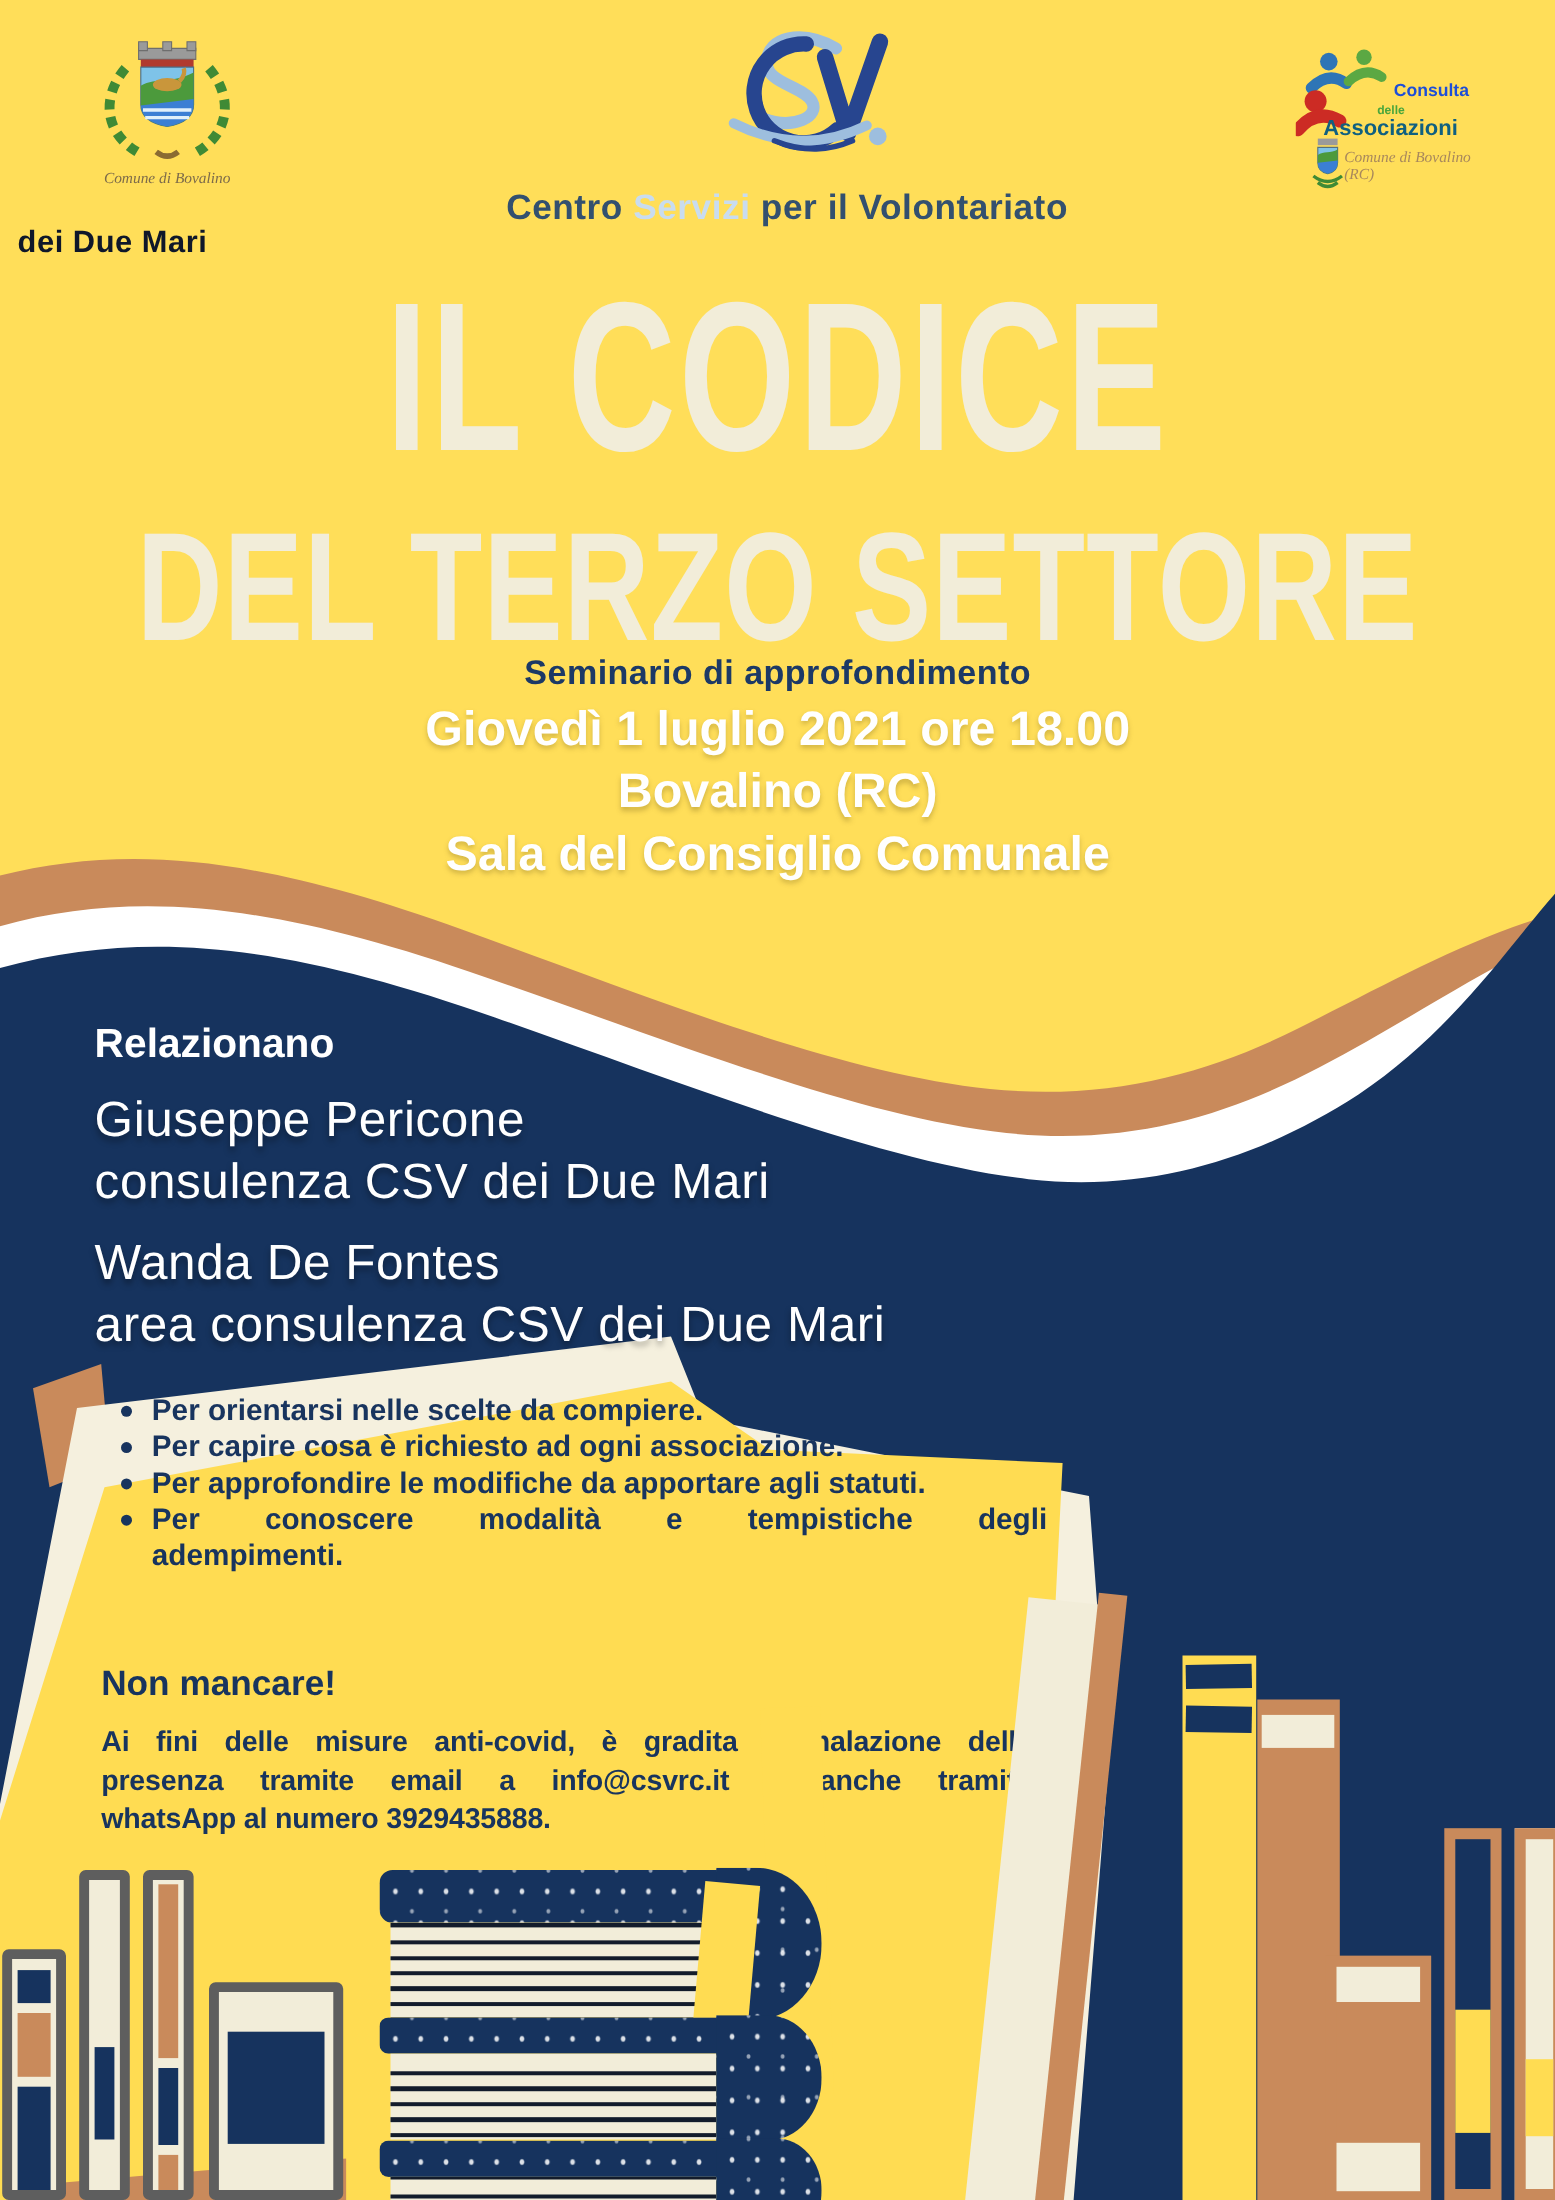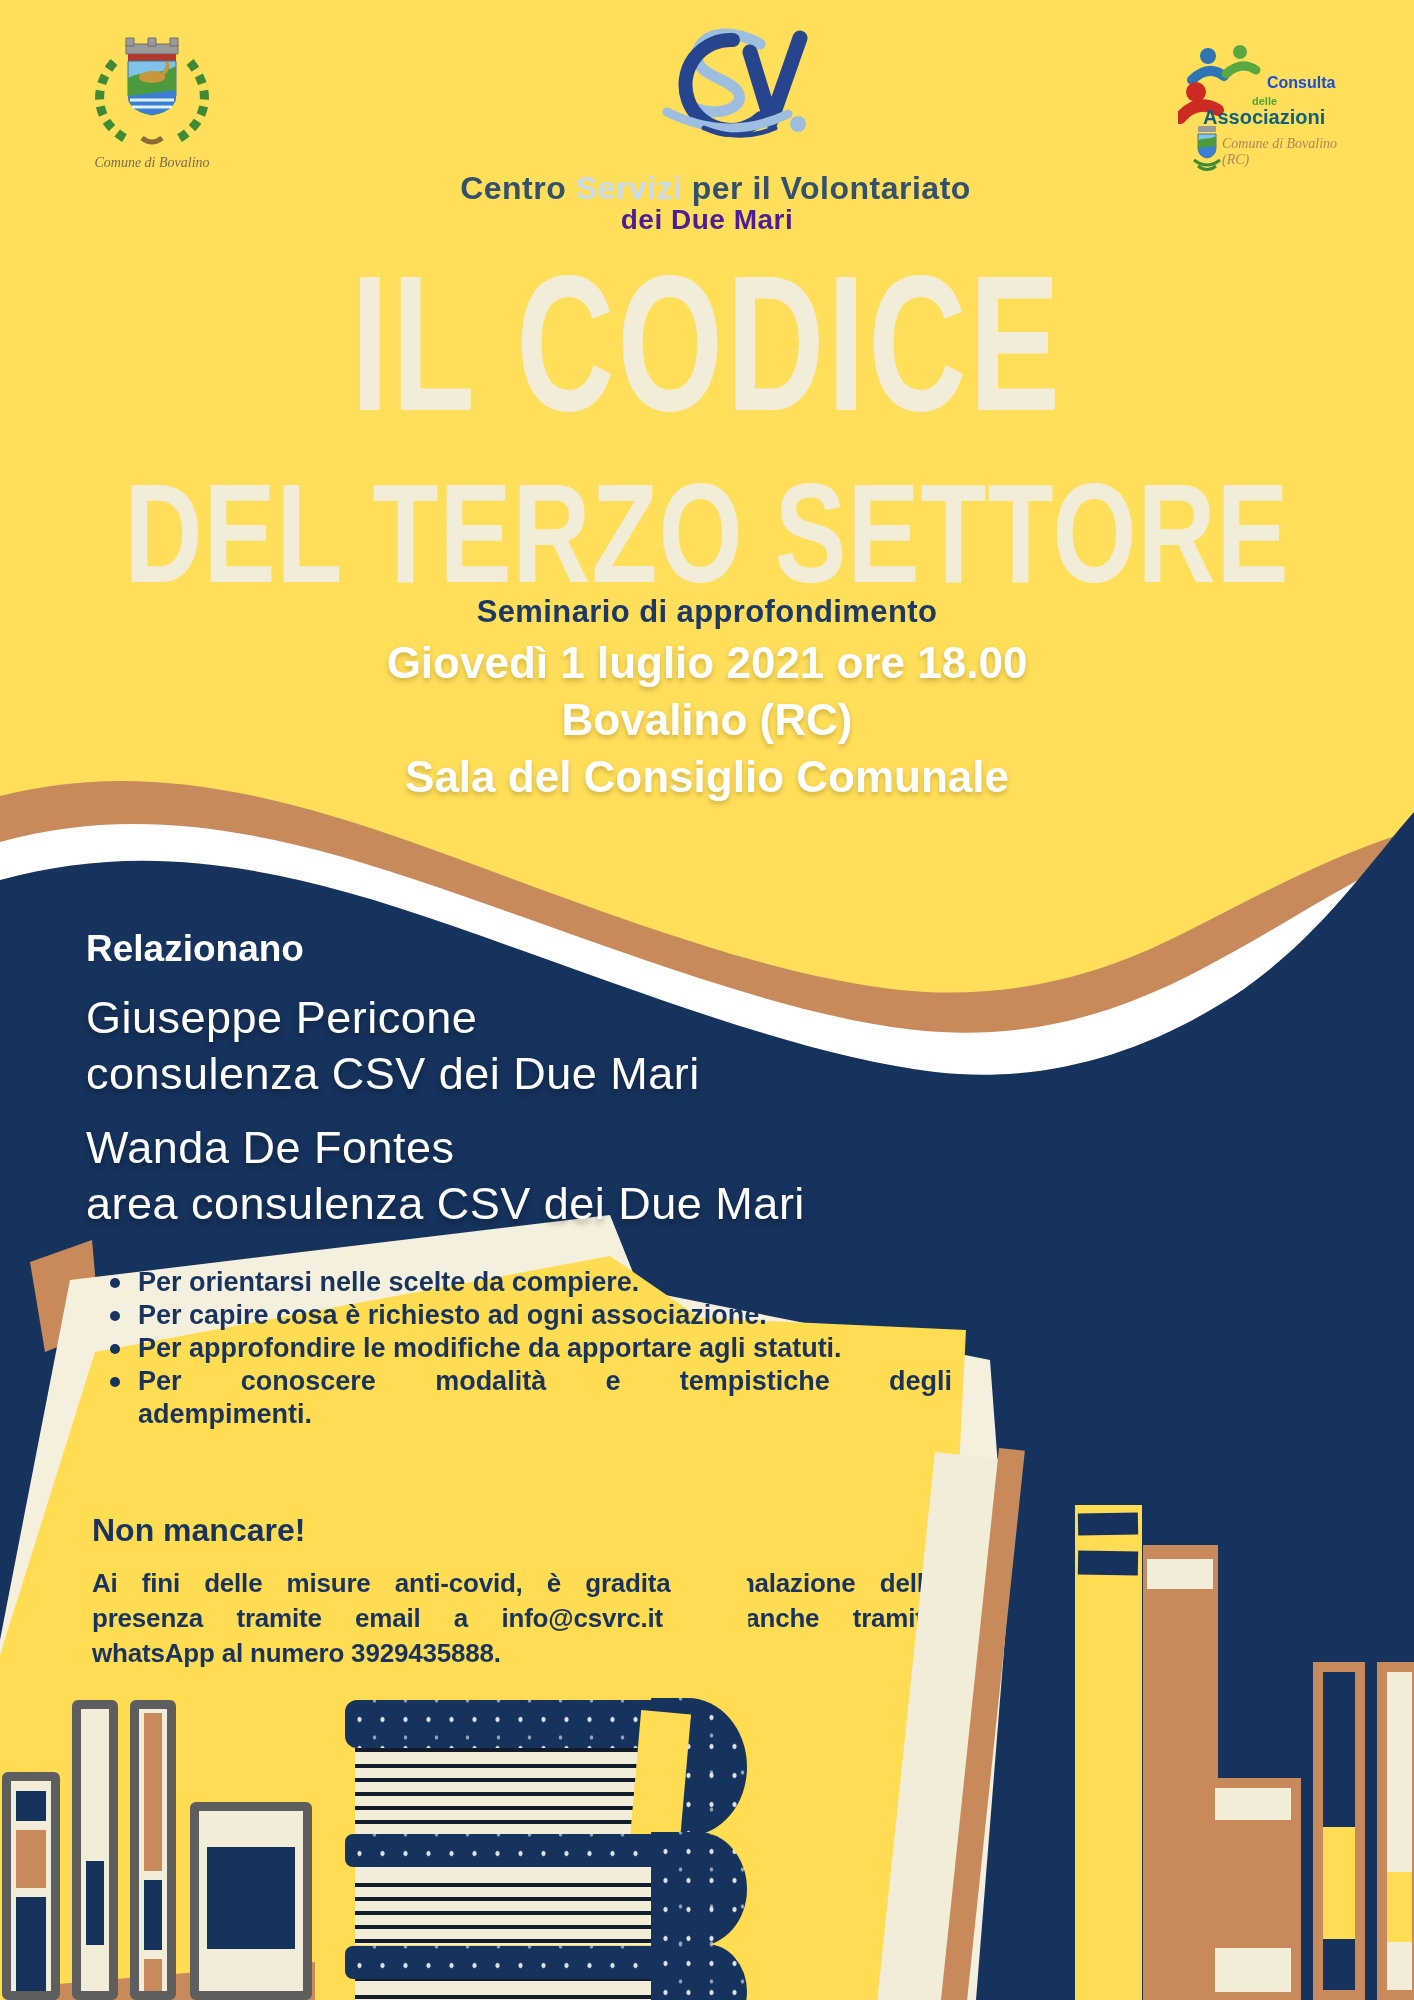--- a/index.html
+++ b/index.html
@@ -8,22 +8,22 @@
   #poster *{box-sizing:border-box;}
   .abs{position:absolute;}
   svg{display:block;}
 
   
   .logo-caption{font-family:"Liberation Serif",serif;font-style:italic;
     color:#7d6b4a;font-size:14px;text-align:center;}
   .csv-line1{top:170px;left:17px;right:0;text-align:center;
     font-size:32px;font-weight:bold;color:#33506F;letter-spacing:.5px;}
   .csv-servizi{color:#C9DCEF;}
-  .csv-line2{top:204px;left:0;right:0;text-align:center;
-    font-size:28px;font-weight:bold;color:#4c1d95;letter-spacing:.5px;}
+  .csv-line2{top:204px;left:0;right:0;
+    font-size:28px;font-weight:bold;color:#0f172a;letter-spacing:.5px;padding-left:16px;}
   .consulta-w1{left:1228px;top:74px;font-size:16px;font-weight:bold;color:#1d4ed8;margin-left:39px;}
   .consulta-w2{left:1252px;top:95px;font-size:11px;font-weight:bold;color:#4aa63c;}
   .consulta-w3{left:1203px;top:106px;font-size:20px;font-weight:bold;color:#106080;}
   .consulta-cap{left:1222px;top:136px;font-size:14px;width:120px;text-align:left;
     font-family:"Liberation Serif",serif;font-style:italic;color:#a8885c;}
 
   
   .title-line{left:0;right:0;text-align:center;color:#F2EDD9;font-weight:bold;
     transform:scaleY(1.42);transform-origin:center top;white-space:nowrap;}
   .title1{top:232px;font-size:136px;letter-spacing:3px;}

